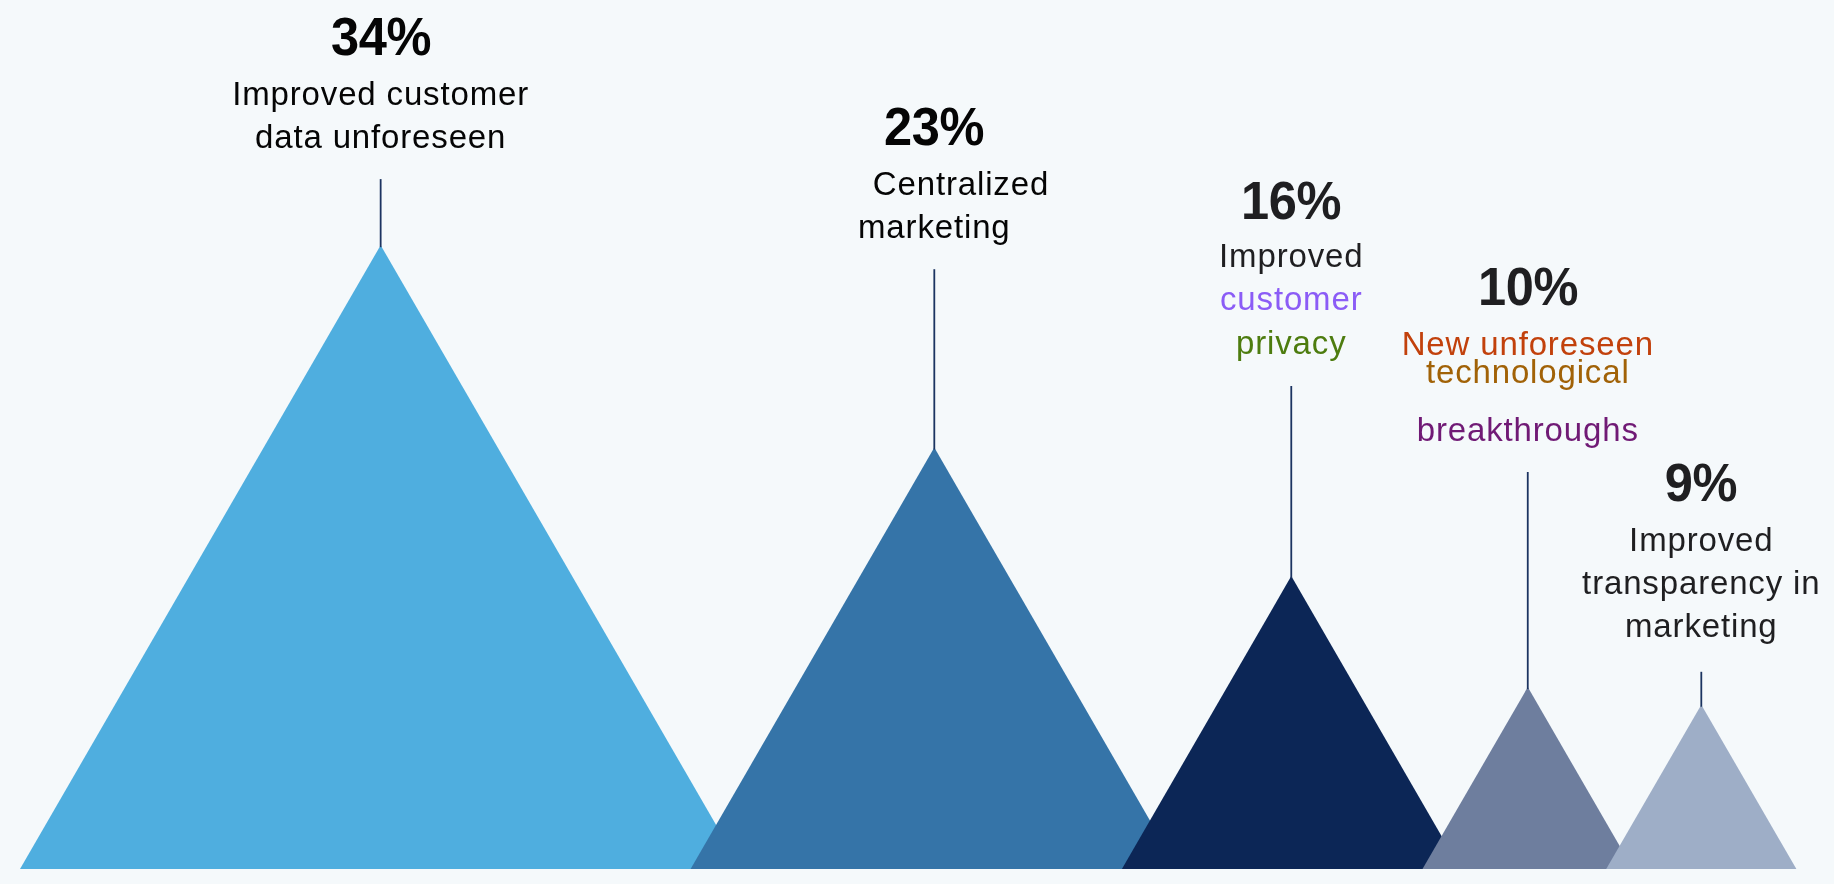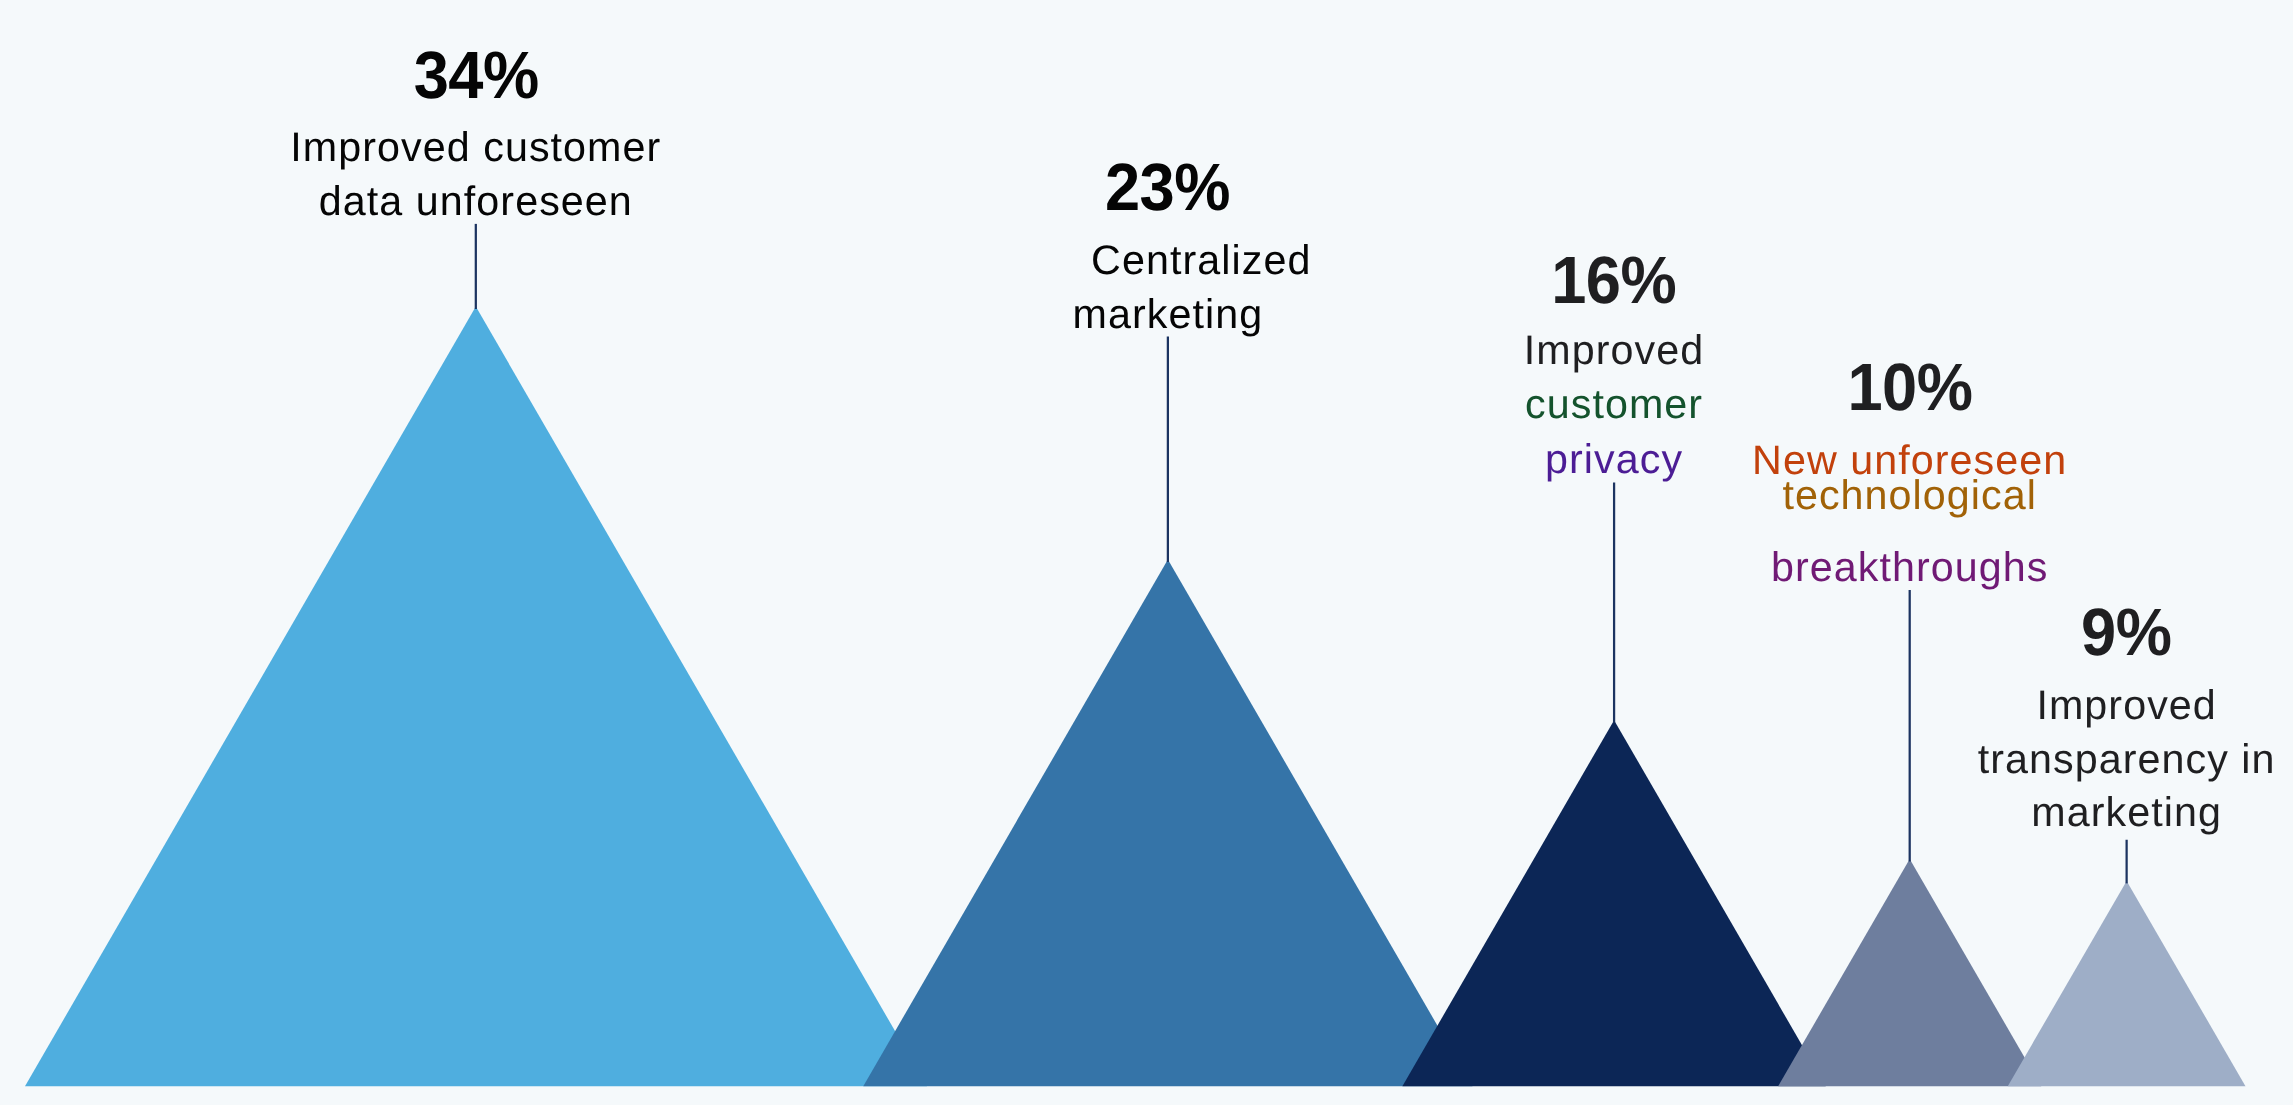--- a/index.html
+++ b/index.html
@@ -3,21 +3,21 @@
 <meta charset="utf-8">
 <title>Mountain peaks infographic</title>
 <style>
   html,body{margin:0;padding:0;}
   body{width:1834px;height:884px;overflow:hidden;background:#f5f9fb;
        font-family:"Liberation Sans",sans-serif;
        -webkit-font-smoothing:antialiased;}
   #stage{position:relative;width:1834px;height:884px;background:#f5f9fb;}
   #peaks{position:absolute;left:0;top:0;width:1834px;height:884px;display:block;}
   #labels{position:absolute;left:0;top:0;width:1834px;height:756px;
-          opacity:0.9999;will-change:opacity;margin-top:24px;}
+          opacity:0.9999;will-change:opacity;}
   .callout{position:absolute;left:0;top:0;}
   .pct{position:absolute;font-weight:700;font-size:53.5px;line-height:53.5px;
        letter-spacing:-0.4px;white-space:nowrap;text-align:center;width:400px;
        transform:scaleX(0.945);transform-origin:50% 0;}
   .dline{position:absolute;font-weight:400;font-size:33px;line-height:33px;
          letter-spacing:0.85px;white-space:nowrap;text-align:center;width:600px;}
 </style>
 </head>
 <body>
 
@@ -46,22 +46,22 @@
 
     <div class="callout">
       <div class="pct" style="left: 734.3px; top: 100.2px; color: rgb(5, 5, 5);">23%</div>
       <div class="dline" style="left: 661px; top: 167px; color: rgb(5, 5, 5);">Centralized</div>
       <div class="dline" style="left: 634.3px; top: 210.3px; color: rgb(5, 5, 5);">marketing</div>
     </div>
 
     <div class="callout">
       <div class="pct" style="left: 1091.27px; top: 173.7px; color: rgb(31, 31, 33);">16%</div>
       <div class="dline" style="left: 991.27px; top: 238.9px; color: rgb(31, 31, 33);">Improved</div>
-      <div class="dline" style="left: 991.27px; top: 282.2px; color: #14532d;">customer</div>
-      <div class="dline" style="left: 991.27px; top: 325.5px; color: #4c1d95;">privacy</div>
+      <div class="dline" style="left: 991.27px; top: 282.2px; color: #8b5cf6;">customer</div>
+      <div class="dline" style="left: 991.27px; top: 325.5px; color: #4d7c0f;">privacy</div>
     </div>
 
     <div class="callout">
       <div class="pct" style="left: 1327.76px; top: 260.4px; color: rgb(31, 31, 33);">10%</div>
       <div class="dline" style="left: 1227.76px; top: 326.8px; color: #c2410c;">New unforeseen</div>
       <div class="dline" style="left: 1227.76px; top: 355px; color: #a16207;">technological</div>
       <div class="dline" style="left: 1227.76px; top: 413.4px; color: #701a75;">breakthroughs</div>
     </div>
 
     <div class="callout">

